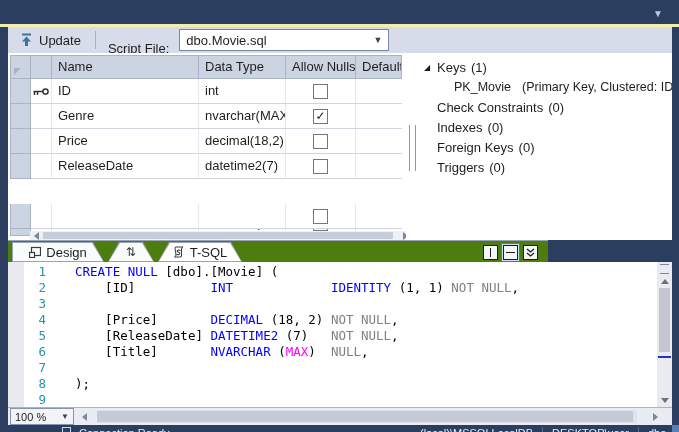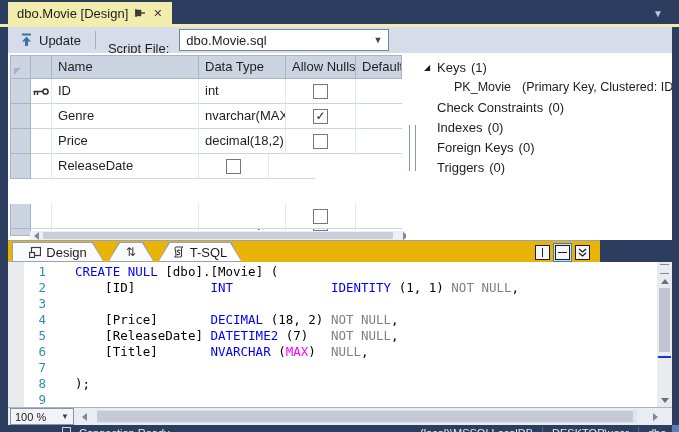--- a/index.html
+++ b/index.html
@@ -47,21 +47,21 @@
   .vsplit .grip{width:5px;height:46px;margin:72px auto 0;border-left:1px solid #8b98ad;border-right:1px solid #8b98ad;}
   
   .ctx{position:absolute;left:410px;top:0;width:254px;height:187px;background:#fff;padding-top:4px;box-sizing:border-box;overflow:hidden;}
   .t-sec{height:20px;display:flex;align-items:center;font-size:13px;color:#1e1e1e;white-space:nowrap;}
   .t-exp{width:13px;margin-left:6px;font-size:8px;color:#1e1e1e;}
   .t-label{font-weight:normal;}
   .t-count{margin-left:5px;}
   .t-child{height:20px;display:flex;align-items:center;padding-left:36px;font-size:12.5px;color:#1e1e1e;white-space:nowrap;}
   .t-child .t-detail{margin-left:11px;}
   
-  .panetabs{position:absolute;left:8px;top:240px;width:592px;height:22px;background:#eab308;
+  .panetabs{position:absolute;left:8px;top:240px;width:540px;height:22px;background:#4d7c0f;
             border-top:1px solid #98a3b8;box-sizing:border-box;}
   .ptab{position:absolute;top:1px;height:20px;}
   .ptab .outer{position:absolute;inset:0;background:#97a2b6;}
   .ptab .inner{position:absolute;inset:1px;background:#fafbfd;display:flex;align-items:center;
                justify-content:center;gap:5px;font-size:13px;color:#1e1e1e;}
   .clip-r{clip-path:polygon(0 0,calc(100% - 11px) 0,100% 100%,0 100%);}
   .clip-b{clip-path:polygon(11px 0,calc(100% - 11px) 0,100% 100%,0 100%);}
   .pt-right{position:absolute;right:10px;top:2px;display:flex;align-items:center;gap:3px;}
   .mini{width:15px;height:15px;box-sizing:border-box;border:1px solid #1e1e1e;background:#f4f6f9;
         display:flex;align-items:center;justify-content:center;}
@@ -99,33 +99,20 @@
   .sb-div{width:1px;height:10px;background:#53688f;margin:0 9px;}
   .sb-corner{position:absolute;left:672px;top:425px;width:7px;height:7px;background:#5b7fb5;}
   svg{display:block;}
 </style>
 </head>
 <body>
 
 <div id="app">
 
   <div class="tabstrip">
-    <div class="doctab">
-      <span>dbo.Movie [Design]</span>
-      <span class="pin">
-        <svg width="11" height="11" viewBox="0 0 11 11">
-            <g stroke="#3a3a3a" stroke-width="1.4" fill="none">
-          <rect x="1" y="2.5" width="4.5" height="5" fill="#3a3a3a"></rect>
-              <line x1="5.5" y1="5" x2="10" y2="5"></line>
-              <line x1="1" y1="1" x2="1" y2="9"></line>
-            </g>
-          </svg>
-      </span>
-      <span class="close">✕</span>
-    </div>
     <div class="welldrop">▼</div>
   </div>
   <div class="yellowline"></div>
 
   <div class="toolbar">
     <div class="btn-update">
       <svg width="13" height="14" viewBox="0 0 13 14">
         <line x1="2" y1="1.5" x2="11" y2="1.5" stroke="#41719c" stroke-width="2"></line>
         <path d="M6.5 3.5 L11 8.5 L8 8.5 L8 13 L5 13 L5 8.5 L2 8.5 Z" fill="#41719c"></path>
       </svg>
@@ -185,20 +172,21 @@
           <div class="g-c g-type" style="width: 87px;">decimal(18,2)</div>
           <div class="g-c g-nulls" style="width: 70px;">
             <span class="cb"></span>
           </div>
           <div class="g-c" style="width: 46px; border-right: none;"></div>
         </div>
         <div class="g-row" style="top: 101px;">
           <div class="g-c g-rowhdr" style="width: 21px;"></div>
           <div class="g-c g-key" style="width: 21px;"></div>
           <div class="g-c g-name" style="width: 147px;">ReleaseDate</div>
+          <div class="g-c g-type" style="width: 87px;">datetime2(7)</div>
           <div class="g-c g-nulls" style="width: 70px;">
             <span class="cb"></span>
           </div>
           <div class="g-c" style="width: 46px; border-right: none;"></div>
         </div>
         <div class="g-row" style="top: 126px; margin-top: 32px;">
           <div class="g-c g-rowhdr" style="width: 21px;"></div>
           <div class="g-c g-key" style="width: 21px;"></div>
           <div class="g-c g-name" style="width: 147px;">Title</div>
           <div class="g-c g-type" style="width: 87px;">nvarchar(MAX)</div>

